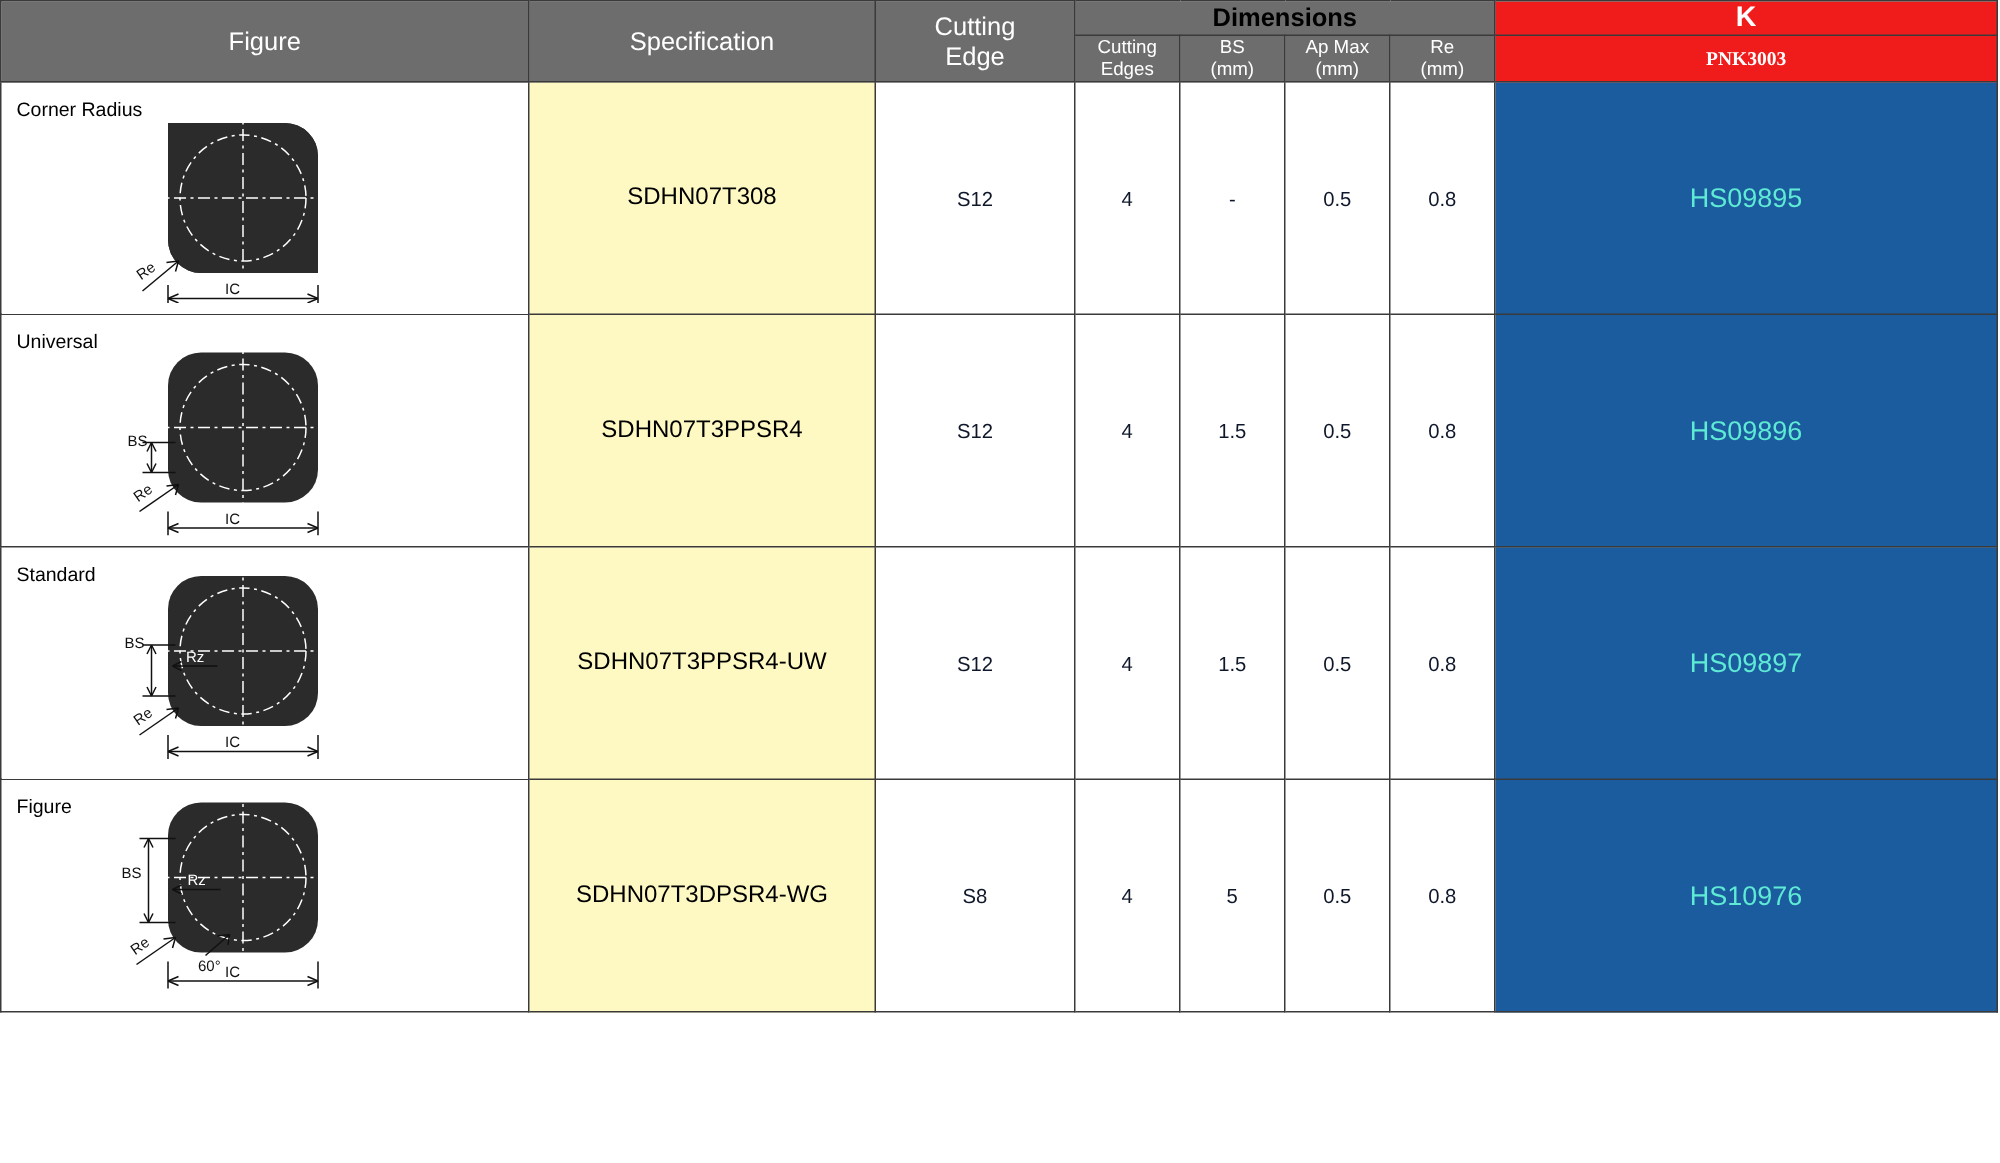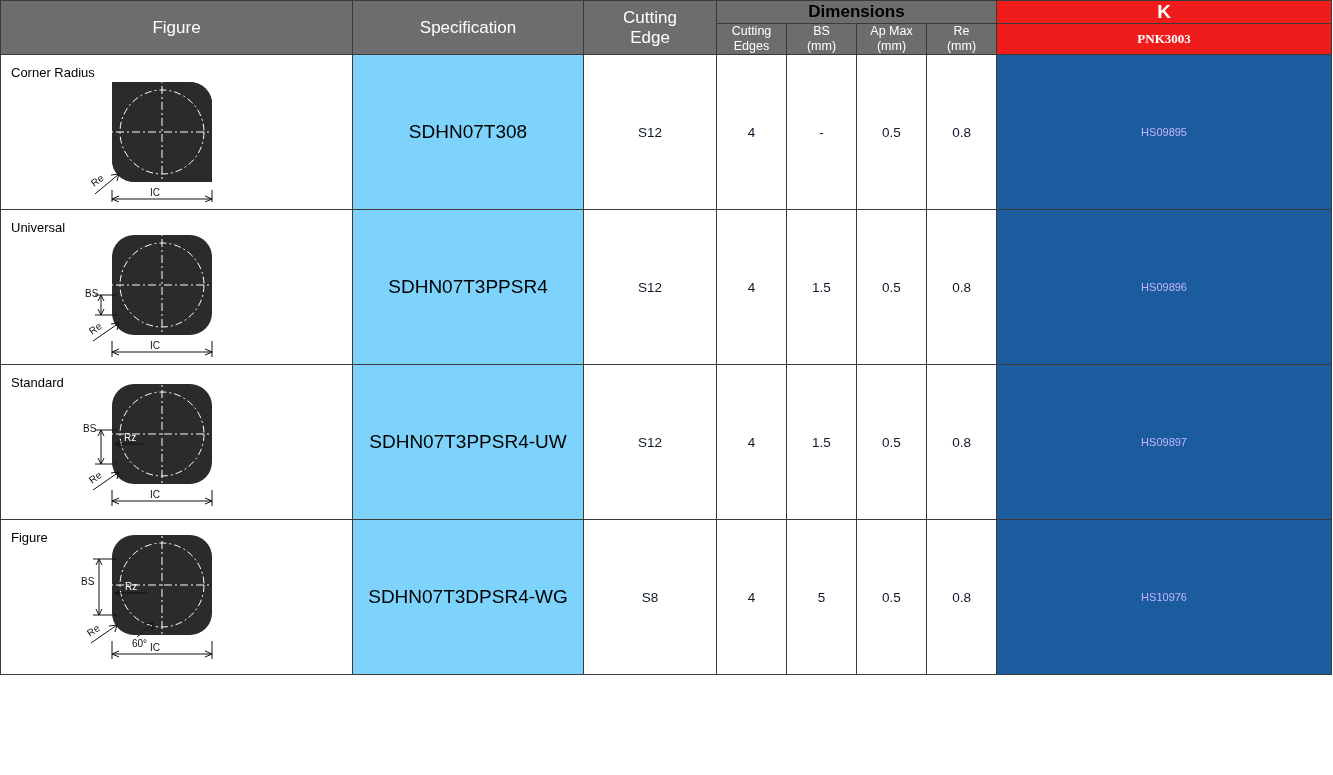--- a/index.html
+++ b/index.html
@@ -71,33 +71,33 @@
     color: #000;
     text-align: left;
   }
   .fig-art {
     display: flex;
     align-items: center;
     justify-content: center;
     height: 100%;
   }
   .spec-cell {
-    font-size: 19px;
+    font-size: 16px;
     color: #000;
-    background: #7dd3fc;
+    background: #fef9c3;
   }
   .edge-cell, .num-cell {
     font-size: 13.5px;
     color: #0f172a;
     background: #ffffff;
   }
   .code-cell {
     background: #1b5c9e;
-    color: #c4b5fd;
-    font-size: 11px;
+    color: #5eead4;
+    font-size: 18px;
   }
   
   col.c-fig { width: 352px; }
   col.c-spec { width: 231px; }
   col.c-edge { width: 133px; }
   col.c-ce { width: 70px; }
   col.c-bs { width: 70px; }
   col.c-ap { width: 70px; }
   col.c-re { width: 70px; }
   col.c-k { width: 335px; }

